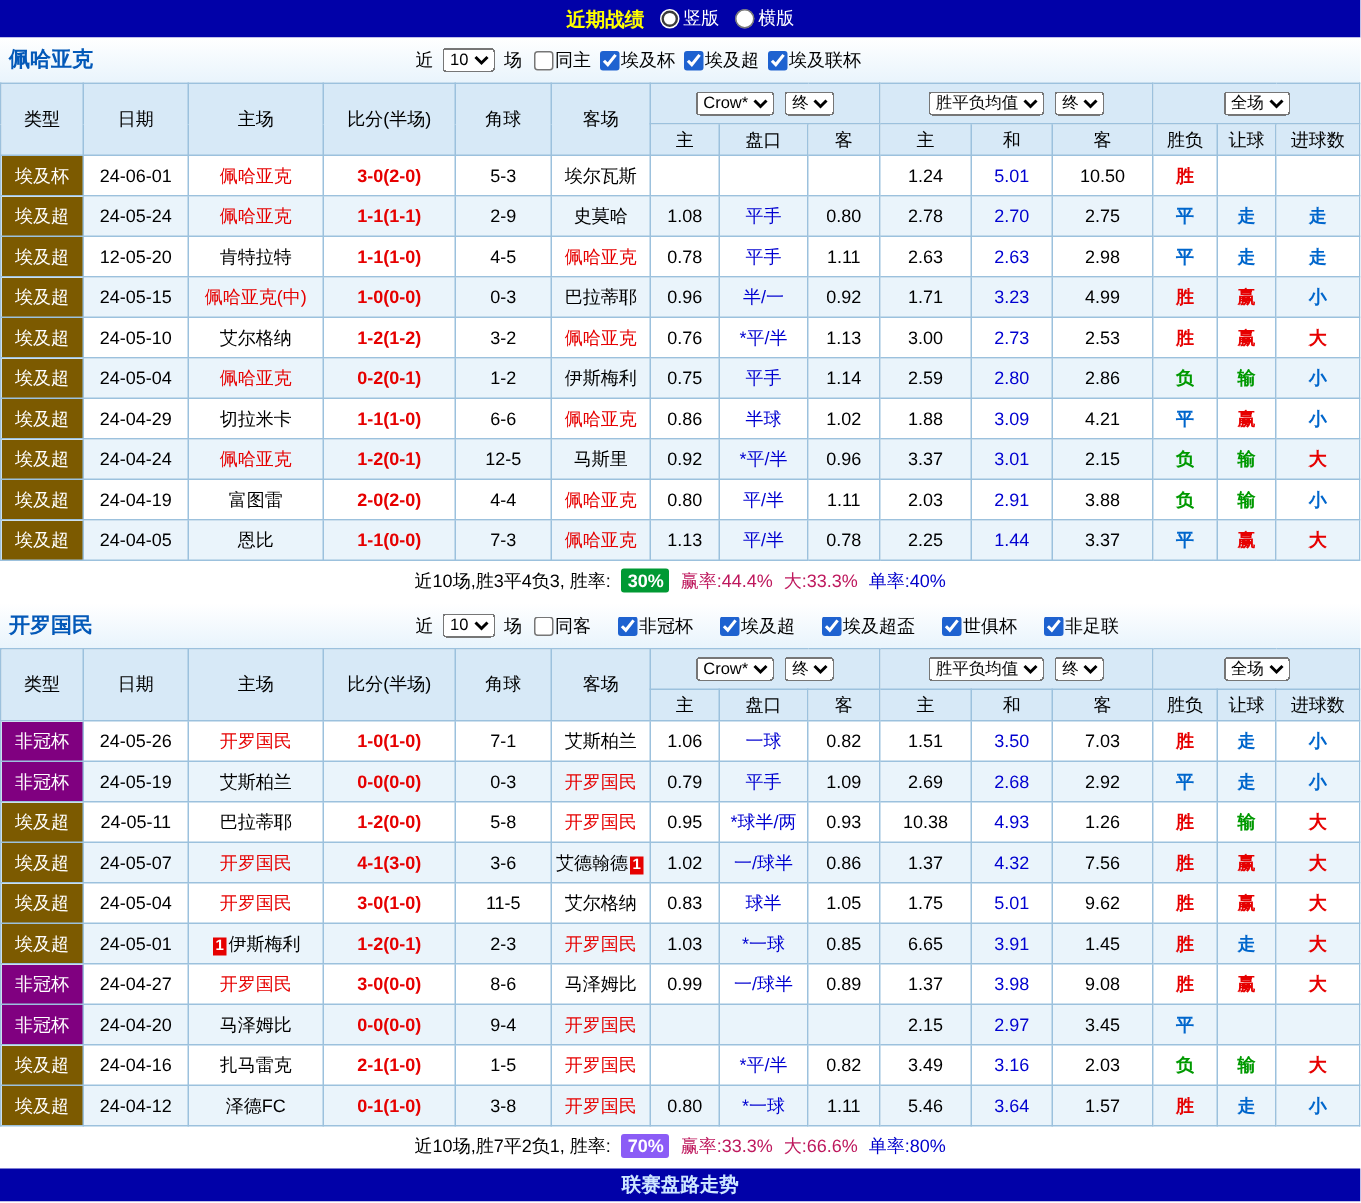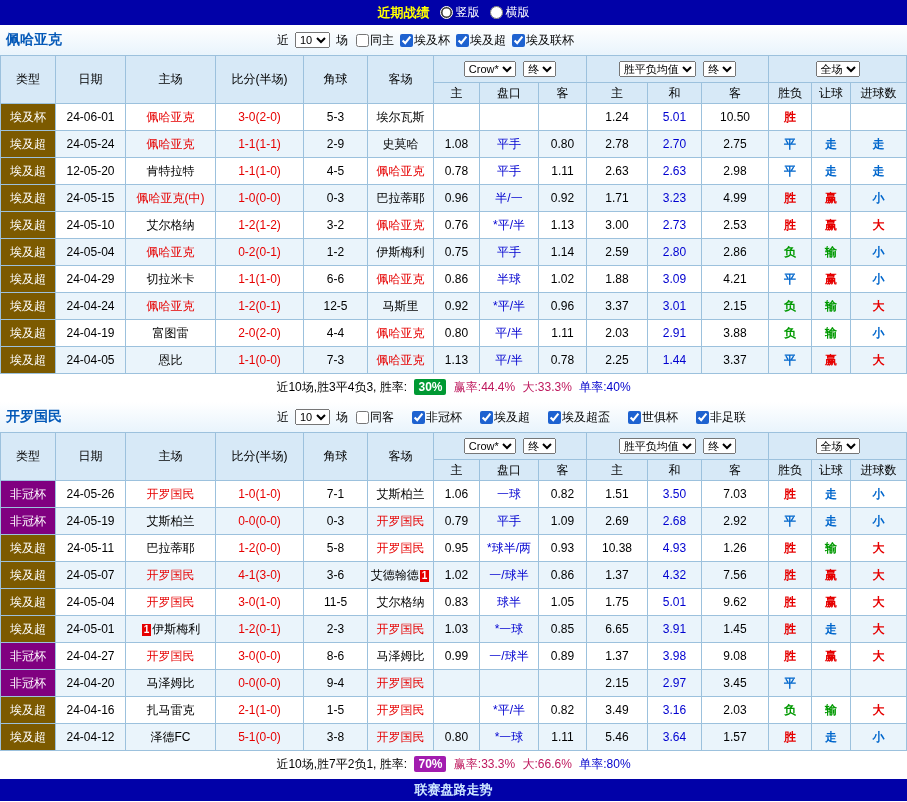--- a/index.html
+++ b/index.html
@@ -29,21 +29,21 @@
   th, td {
     border:1px solid #9CC1DD; text-align:center; height:27px;
     overflow:hidden; white-space:nowrap; padding:0 1px;
   }
   thead th { background:#D7E9F7; font-weight:normal; }
   thead tr.subhead th { height:21px; }
   tbody tr:nth-child(even) { background:#EAF4FB; }
   select { font-family:inherit; font-size:11px; margin:0 2px; }
 
   td.type-cell { color:#fff; }
-  td.score-cell { color:#E60000; font-weight:normal; }
+  td.score-cell { color:#E60000; font-weight:bold; }
   td.handicap-cell { color:#0000D0; }
   td.avg-draw-cell { color:#0000D0; }
   td.res-cell { font-weight:bold; }
   span.focus { color:#E60000; }
   span.team-name { cursor:pointer; }
   .badge-red {
     display:inline-block; background:#E60000; color:#fff;
     font-size:10px; line-height:12px; padding:0 2px; margin:0 1px; font-weight:bold;
   }
 
@@ -571,38 +571,38 @@
         <td class="avg-draw-cell">3.16</td>
         <td>2.03</td>
         <td class="res-cell" style="color: rgb(0, 153, 0);">负</td>
         <td class="res-cell" style="color: rgb(0, 153, 0);">输</td>
         <td class="res-cell" style="color: rgb(230, 0, 0);">大</td>
       </tr>
       <tr>
         <td class="type-cell" style="background: rgb(124, 90, 0);">埃及超</td>
         <td>24-04-12</td>
         <td><span class="team-name">泽德FC</span></td>
-        <td class="score-cell">5-1(0-0)</td>
+        <td class="score-cell">0-1(1-0)</td>
         <td>3-8</td>
         <td><span class="team-name focus">开罗国民</span></td>
         <td>0.80</td>
         <td class="handicap-cell">*一球</td>
         <td>1.11</td>
         <td>5.46</td>
         <td class="avg-draw-cell">3.64</td>
         <td>1.57</td>
         <td class="res-cell" style="color: rgb(230, 0, 0);">胜</td>
         <td class="res-cell" style="color: rgb(0, 102, 204);">走</td>
         <td class="res-cell" style="color: rgb(0, 102, 204);">小</td>
       </tr>
     </tbody>
 </table>
 
 <div class="summary">
-  <span>近10场,胜7平2负1, 胜率: </span><span class="rate-badge" style="background: #a21caf;">70%</span>
+  <span>近10场,胜7平2负1, 胜率: </span><span class="rate-badge" style="background: #8b5cf6;">70%</span>
   <span class="s-red">赢率:33.3%</span>
   <span class="s-red">大:66.6%</span>
   <span class="s-blue">单率:80%</span>
 </div>
 
 <div class="footer">
   <span>联赛盘路走势</span>
 </div>
 
 </body></html>

